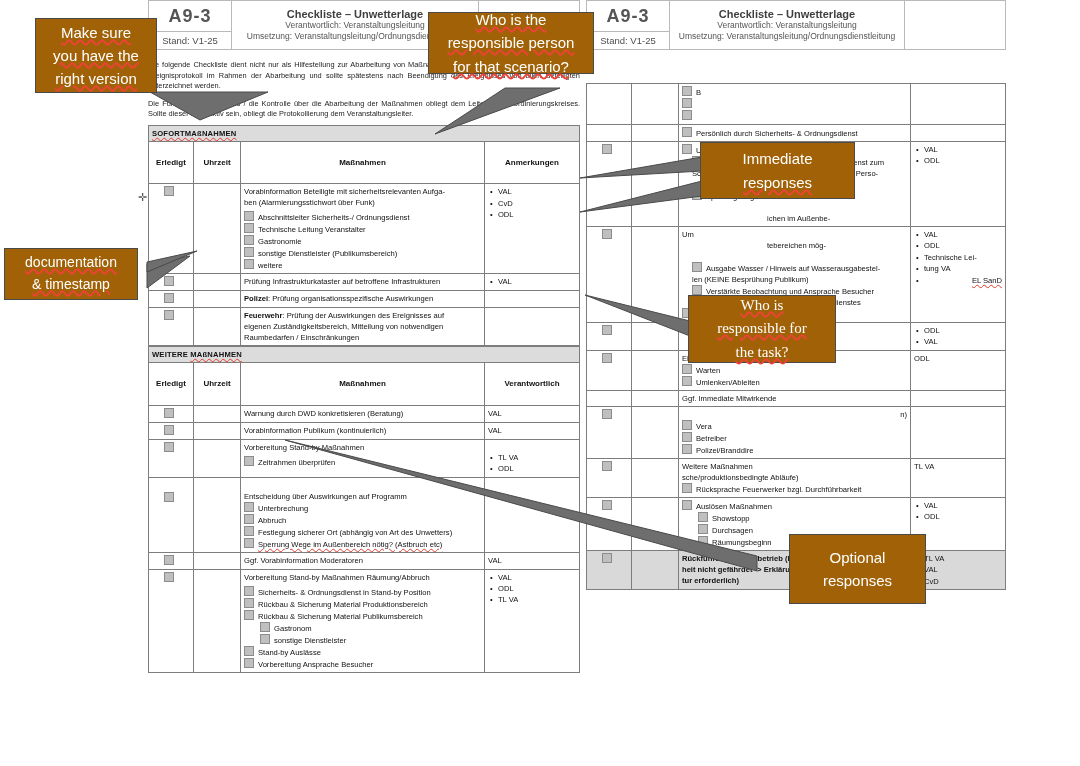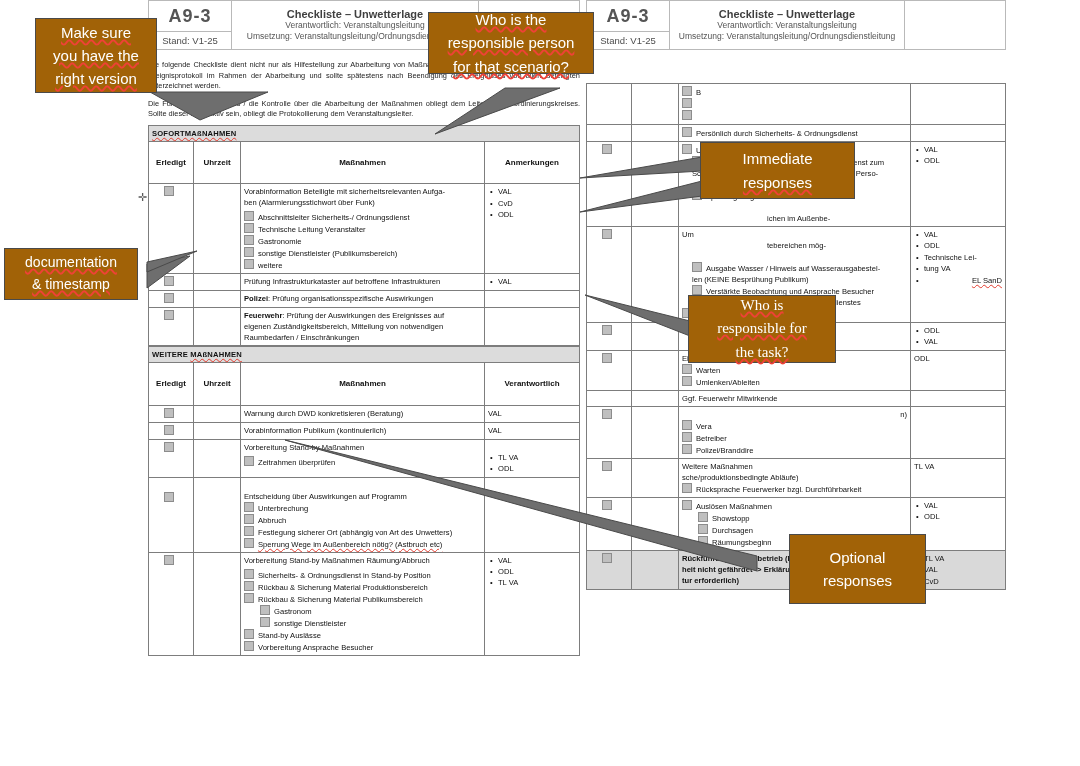--- a/index.html
+++ b/index.html
@@ -285,20 +285,28 @@
           <span class="ln"><span class="cb"></span><span>Abbruch</span></span>
           <span class="ln"><span class="cb"></span><span>Festlegung sicherer Ort (abhängig von Art des Unwetters)</span></span>
           <span class="ln"><span class="cb"></span><span class="redsq">Sperrung Wege im Außenbereich nötig? (Astbruch etc)</span></span>
         </td>
         <td class="cell-note"></td>
       </tr>
       <tr>
         <td class="cell-done"><span class="cb"></span></td>
         <td></td>
         <td>
+              <span class="ln">Ggf. Vorabinformation Moderatoren</span>
+            </td>
+        <td class="cell-note">VAL</td>
+      </tr>
+      <tr>
+        <td class="cell-done"><span class="cb"></span></td>
+        <td></td>
+        <td>
           <span class="ln" style="margin-bottom:3px">Vorbereitung Stand-by Maßnahmen Räumung/Abbruch</span>
           <span class="ln"><span class="cb"></span><span>Sicherheits- &amp; Ordnungsdienst in Stand-by Position</span></span>
           <span class="ln"><span class="cb"></span><span>Rückbau &amp; Sicherung Material Produktionsbereich</span></span>
           <span class="ln"><span class="cb"></span><span>Rückbau &amp; Sicherung Material Publikumsbereich</span></span>
           <span class="ln sub2"><span class="cb"></span><span>Gastronom</span></span>
           <span class="ln sub2"><span class="cb"></span><span>sonstige Dienstleister</span></span>
           <span class="ln"><span class="cb"></span><span>Stand-by Auslässe</span></span>
           <span class="ln"><span class="cb"></span><span>Vorbereitung Ansprache Besucher</span></span>
         </td>
         <td class="cell-note">
@@ -425,21 +433,21 @@
           <span class="ln"><span class="cb"></span><span>Warten</span></span>
           <span class="ln"><span class="cb"></span><span>Umlenken/Ableiten</span></span>
         </td>
         <td class="cell-note">ODL</td>
       </tr>
 
       <tr>
         <td class="cell-done"></td>
         <td></td>
         <td>
-              <span class="ln">Ggf. Feuerwehr Mitwirkende</span>
+              <span class="ln">Ggf. Immediate Mitwirkende</span>
             </td>
         <td class="cell-note"></td>
       </tr>
 
       <tr>
         <td class="cell-done"><span class="cb"></span></td>
         <td></td>
         <td>
           <span class="ln" style="text-align:right">n)</span>
           <span class="ln"><span class="cb"></span><span>Vera</span></span>

